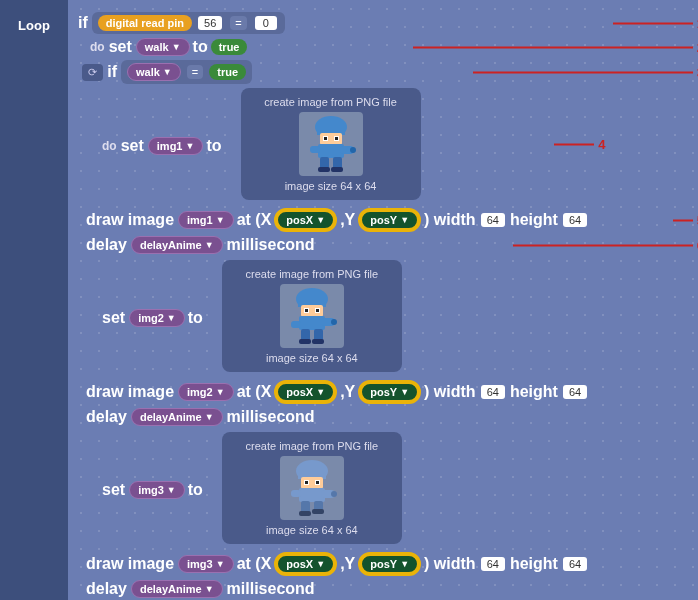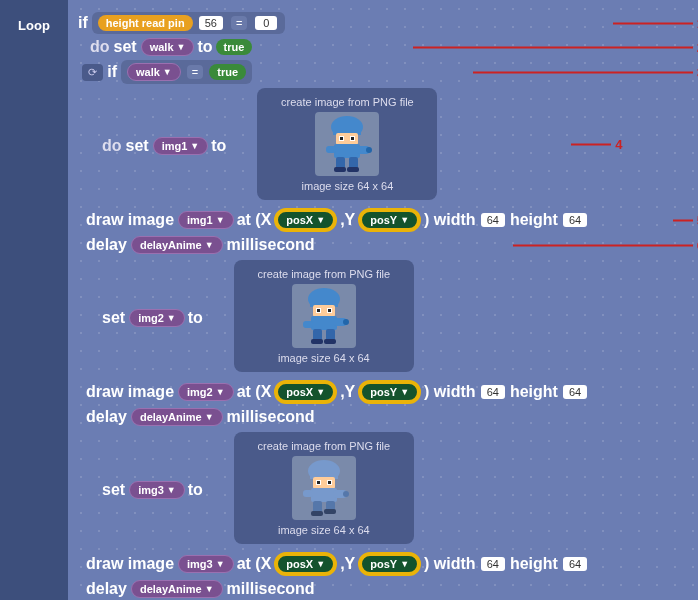--- a/index.html
+++ b/index.html
@@ -116,31 +116,31 @@
     .loop-badge {
       background: #4a5a8a;
       border-radius: 4px;
       padding: 2px 6px;
       color: #cce;
       font-size: 11px;
     }
 
     .do-label {
       color: #dde;
-      font-size: 16px;
+      font-size: 12px;
       font-weight: bold;
       margin-right: 4px;
     }
 
     .image-block {
       background: #4a5a8a;
       border-radius: 8px;
       padding: 8px;
       margin-bottom: 4px;
-      margin-left: 28px;
+      margin-left: 16px;
       display: inline-flex;
       flex-direction: column;
       align-items: center;
       min-width: 180px;
     }
 
     .image-preview {
       width: 64px;
       height: 64px;
       background: #7a8aaa;
@@ -194,21 +194,21 @@
 
 <div class="sidebar">
   <span class="sidebar-label">Loop</span>
 </div>
 
 <div class="main">
 
   <div class="block-row" style="position:relative;">
     <span class="label">if</span>
     <div class="if-block">
-      <span class="pill pill-orange">height read pin</span>
+      <span class="pill pill-orange">digital read pin</span>
       <span class="num-box">56</span>
       <span class="eq-badge">=</span>
       <span class="num-box">0</span>
     </div>
 
     <div style="position:absolute; right:-14px; top:50%; transform:translateY(-50%); display:flex; align-items:center;">
       <div class="red-line" style="width:80px;"></div>
       <span class="red-number">1</span>
     </div>
   </div>

